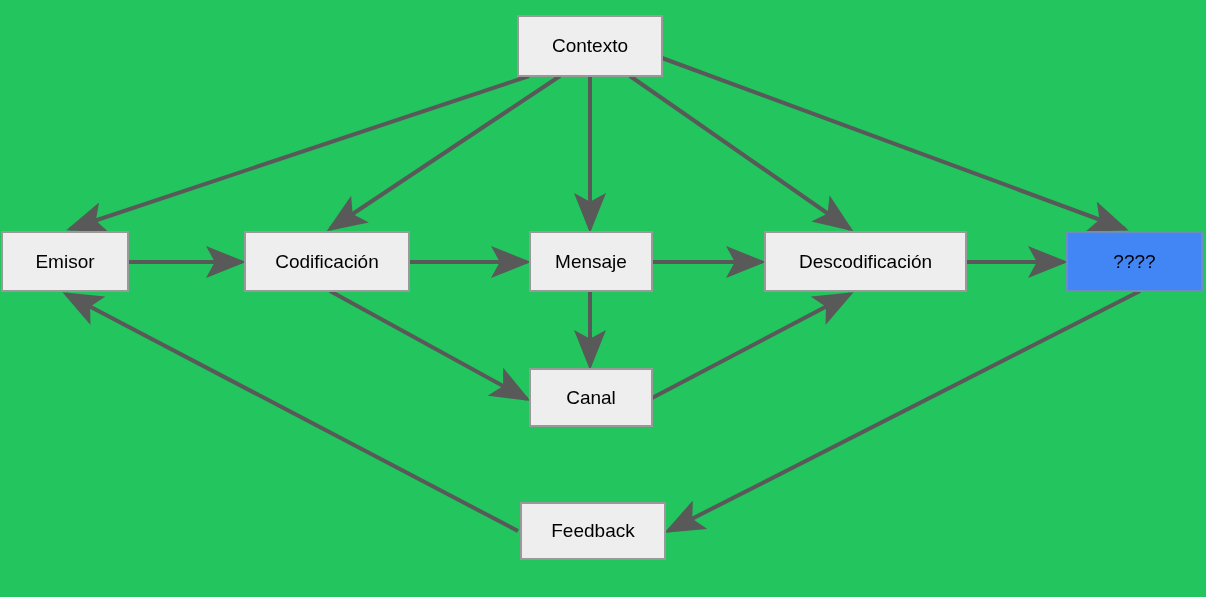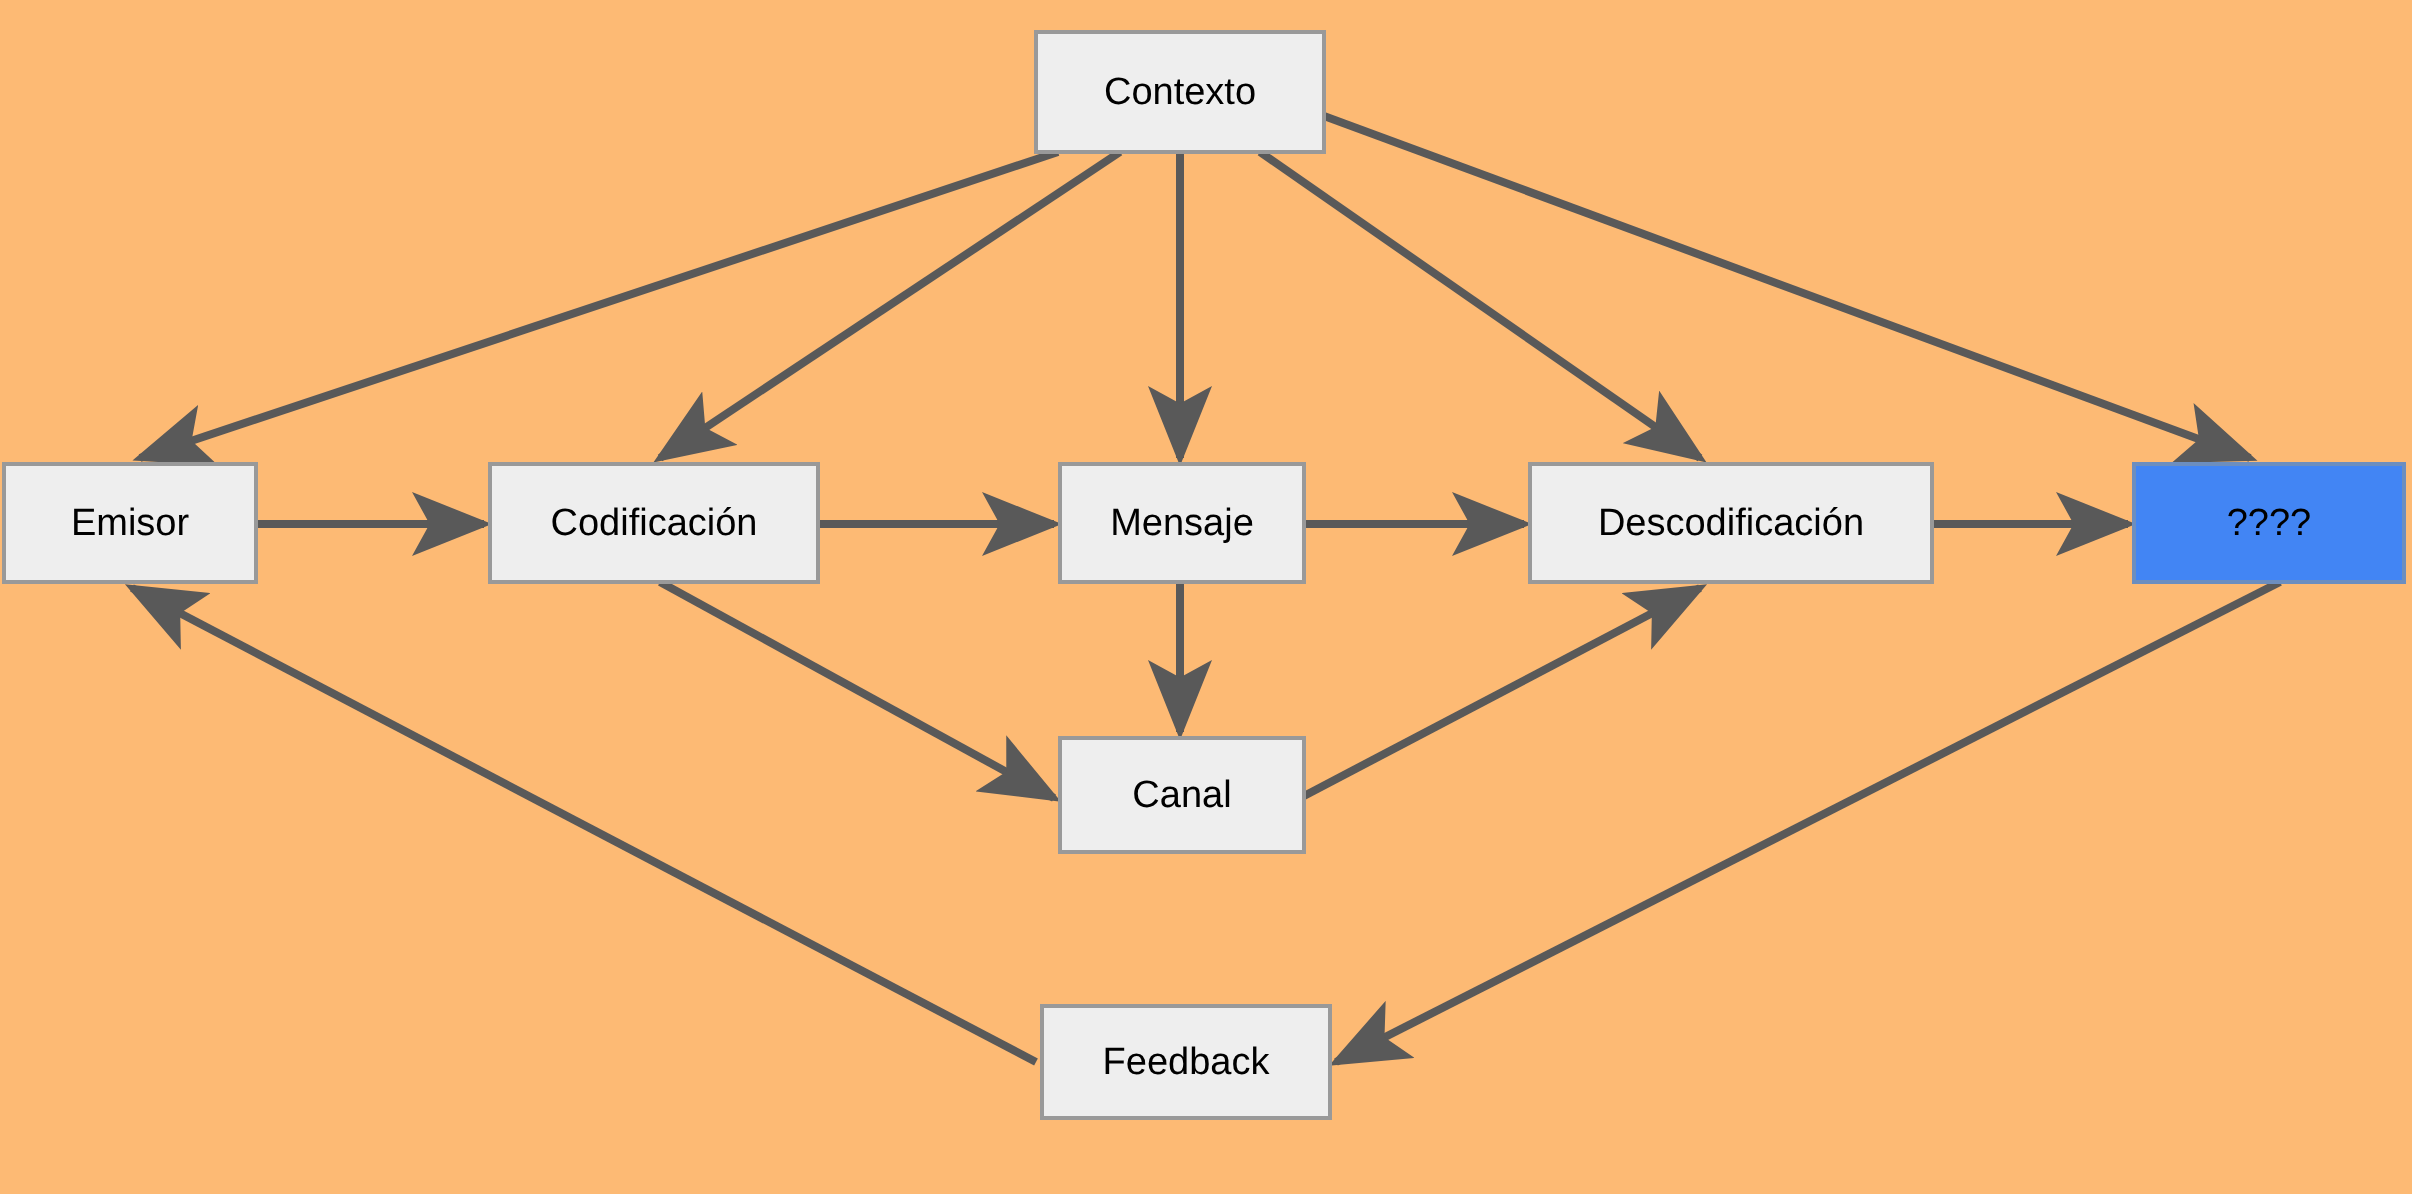--- a/index.html
+++ b/index.html
@@ -10,21 +10,21 @@
   body {
     width: 1206px;
     height: 597px;
     overflow: hidden;
     font-family: "Liberation Sans", sans-serif;
   }
   #diagram-root {
     position: relative;
     width: 1206px;
     height: 597px;
-    background: #fdba74;
+    background: #22c55e;
   }
   svg.diagram-canvas {
     position: absolute;
     top: 0;
     left: 0;
     width: 1206px;
     height: 597px;
     display: block;
   }
   .node-rect {

